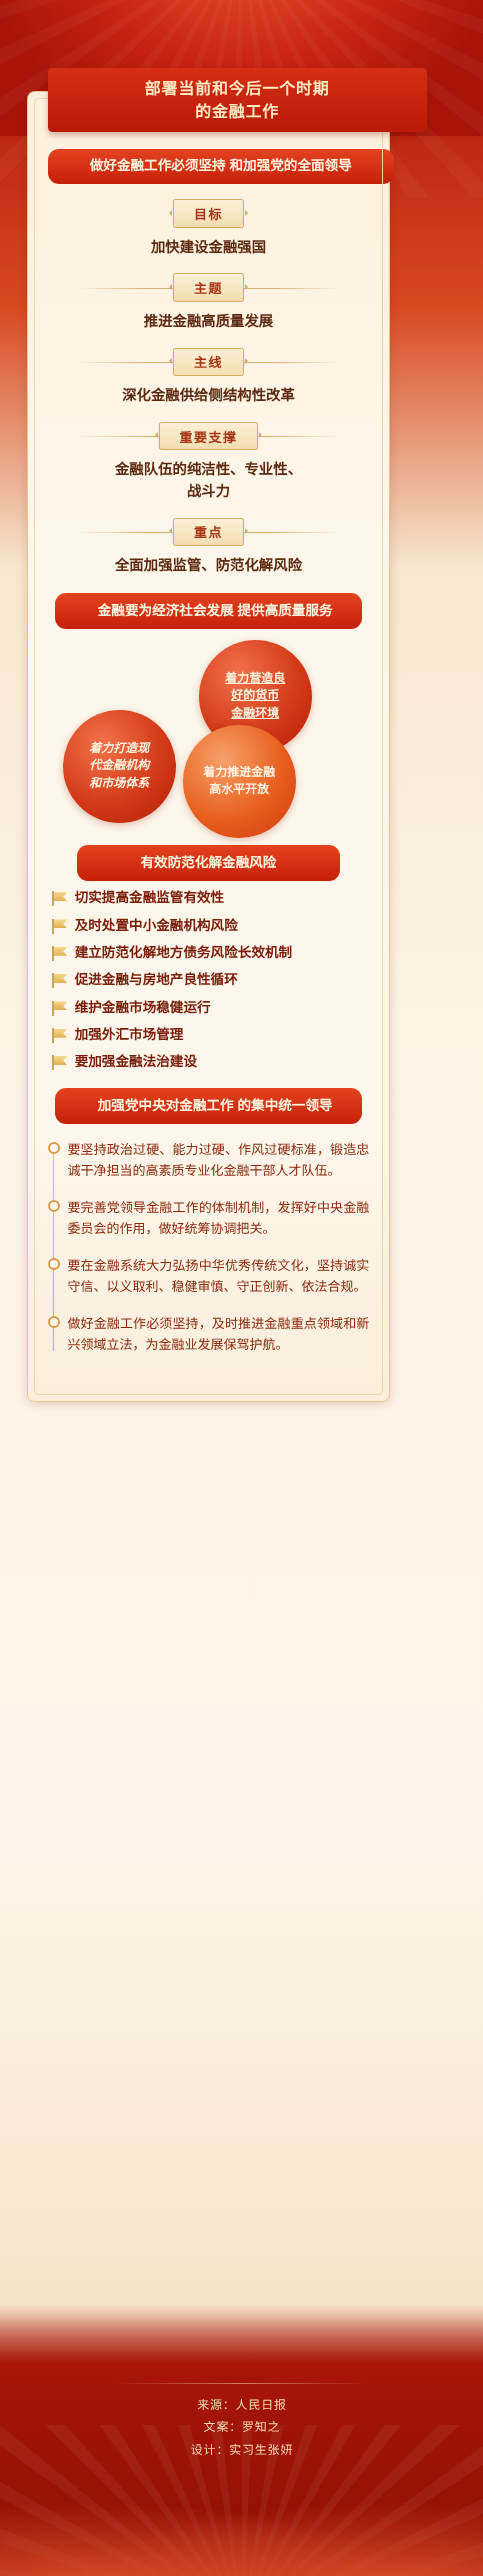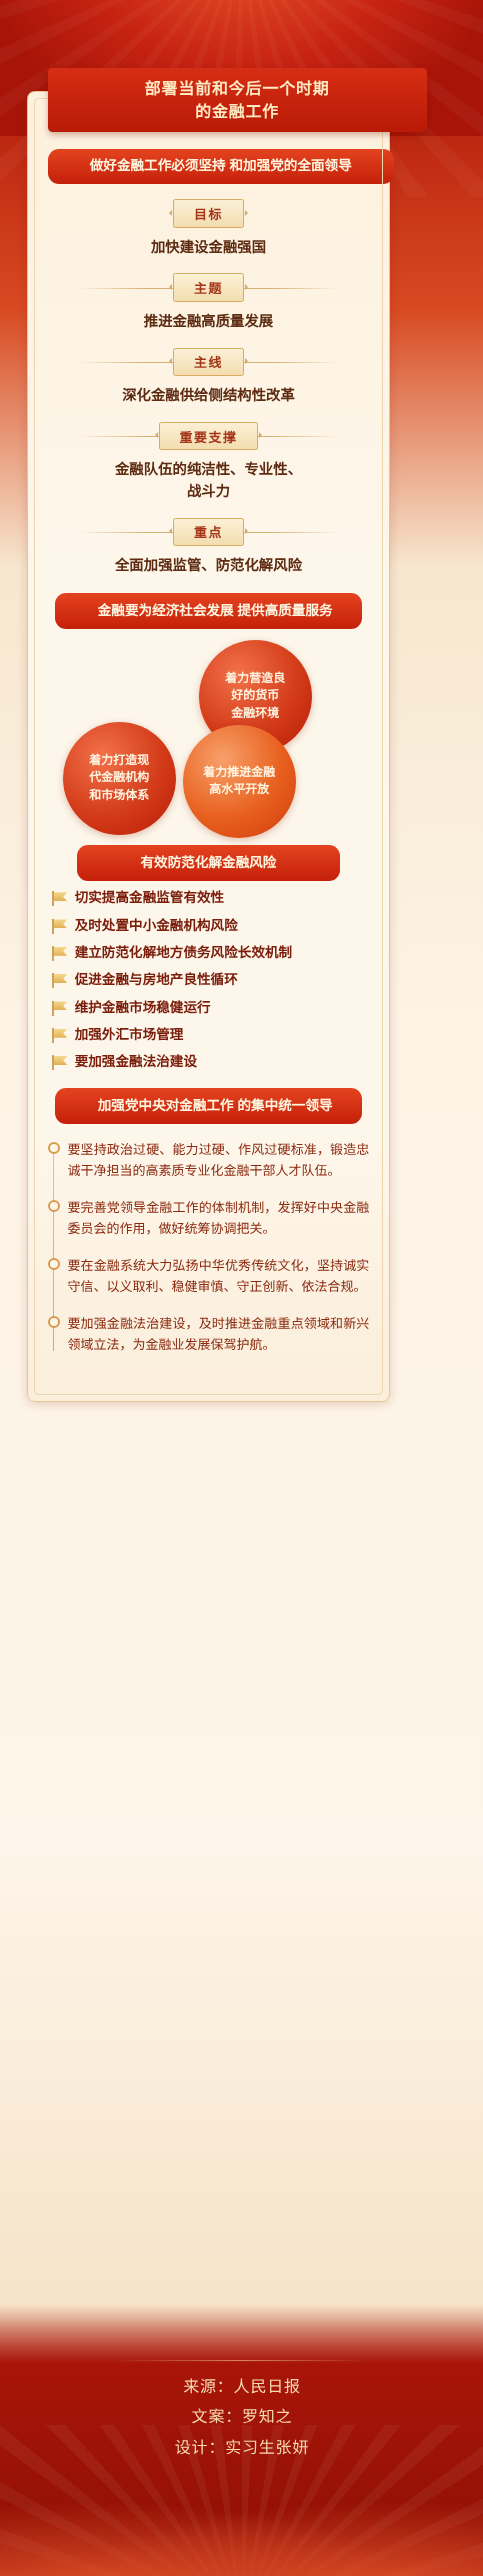--- a/index.html
+++ b/index.html
@@ -120,23 +120,23 @@
   .circle{
     position:absolute;
     border-radius:50%;
     color:#fff4e0;
     display:flex;align-items:center;justify-content:center;
     text-align:center;
     font-size:12px;font-weight:bold;line-height:1.45;
     box-shadow:0 2.3px 7.6px rgba(140,30,0,.25);
   }
   .c1{width:113px;height:113px;left:151px;top:0;
-     background:radial-gradient(circle at 35% 30%,#f2724a 0%,#d33b19 55%,#b81d07 100%);}
-  .c2{width:113px;height:113px;left:15px;top:82px;
-     background:radial-gradient(circle at 35% 30%,#f2724a 0%,#d33b19 55%,#b81d07 100%);}
+     background:radial-gradient(circle at 35% 30%,#f2724a 0%,#d33b19 55%,#b81d07 100%);text-decoration:underline;}
+  .c2{width:113px;height:113px;left:15px;top:70px;
+     background:radial-gradient(circle at 35% 30%,#f2724a 0%,#d33b19 55%,#b81d07 100%);font-style:italic;}
   .c3{width:113px;height:113px;left:135px;top:85px;
      background:radial-gradient(circle at 35% 30%,#f7a06a 0%,#e8601f 55%,#cf3a0c 100%);}
 
   
   .flag-list{margin-top:5px;}
   .flag-item{
     display:flex;align-items:flex-start;
     margin:7.6px 0 7.6px 3px;
   }
   .flag-icon{
@@ -172,21 +172,21 @@
     position:absolute;left:0;right:0;bottom:0;height:272px;
     background:linear-gradient(180deg,rgba(160,20,6,0) 0%,#a81508 22%,#8e1004 100%);
   }
   .footer-rays{
     position:absolute;left:0;bottom:0;width:484px;height:151px;
     background:repeating-conic-gradient(from 180deg at 50% 130%,
        rgba(255,255,255,0.05) 0deg 3deg, rgba(255,255,255,0) 3deg 9deg);
   }
   .credits{
     position:absolute;left:0;right:0;bottom:113px;text-align:center;
-    color:#f6d9b2;font-size:16px;line-height:1.9;letter-spacing:0.8px;
+    color:#f6d9b2;font-size:12px;line-height:1.9;letter-spacing:0.8px;font-family:Liberation Mono, monospace;
   }
   .credits .sep{
     width:250px;height:0.8px;margin:0 auto 10.6px auto;
     background:linear-gradient(90deg,rgba(246,217,178,0) 0%,rgba(246,217,178,.55) 50%,rgba(246,217,178,0) 100%);
   }
   .ribbon-deco{
     position:absolute;bottom:0;left:0;width:484px;height:91px;
     background:
       radial-gradient(ellipse at 18% 120%, #e2522a 0%, rgba(226,82,42,0) 60%),
       radial-gradient(ellipse at 82% 120%, #e2522a 0%, rgba(226,82,42,0) 60%);
@@ -342,21 +342,21 @@
       <div class="tl-item">
         <span class="tl-dot"></span>
         <div class="tl-text">要完善党领导金融工作的体制机制，发挥好中央金融委员会的作用，做好统筹协调把关。</div>
       </div>
       <div class="tl-item">
         <span class="tl-dot"></span>
         <div class="tl-text">要在金融系统大力弘扬中华优秀传统文化，坚持诚实守信、以义取利、稳健审慎、守正创新、依法合规。</div>
       </div>
       <div class="tl-item">
         <span class="tl-dot"></span>
-        <div class="tl-text">要加强金融法治建设，及时推进金融重点领域和新兴领域立法，为金融业发展保驾护航。</div>
+        <div class="tl-text">做好金融工作必须坚持，及时推进金融重点领域和新兴领域立法，为金融业发展保驾护航。</div>
       </div>
     </div>
 
   </div>
 
   <div class="footer">
     <div class="footer-rays"></div>
     <div class="credits">
       <div class="sep"></div>
       <div>来源：人民日报</div>

